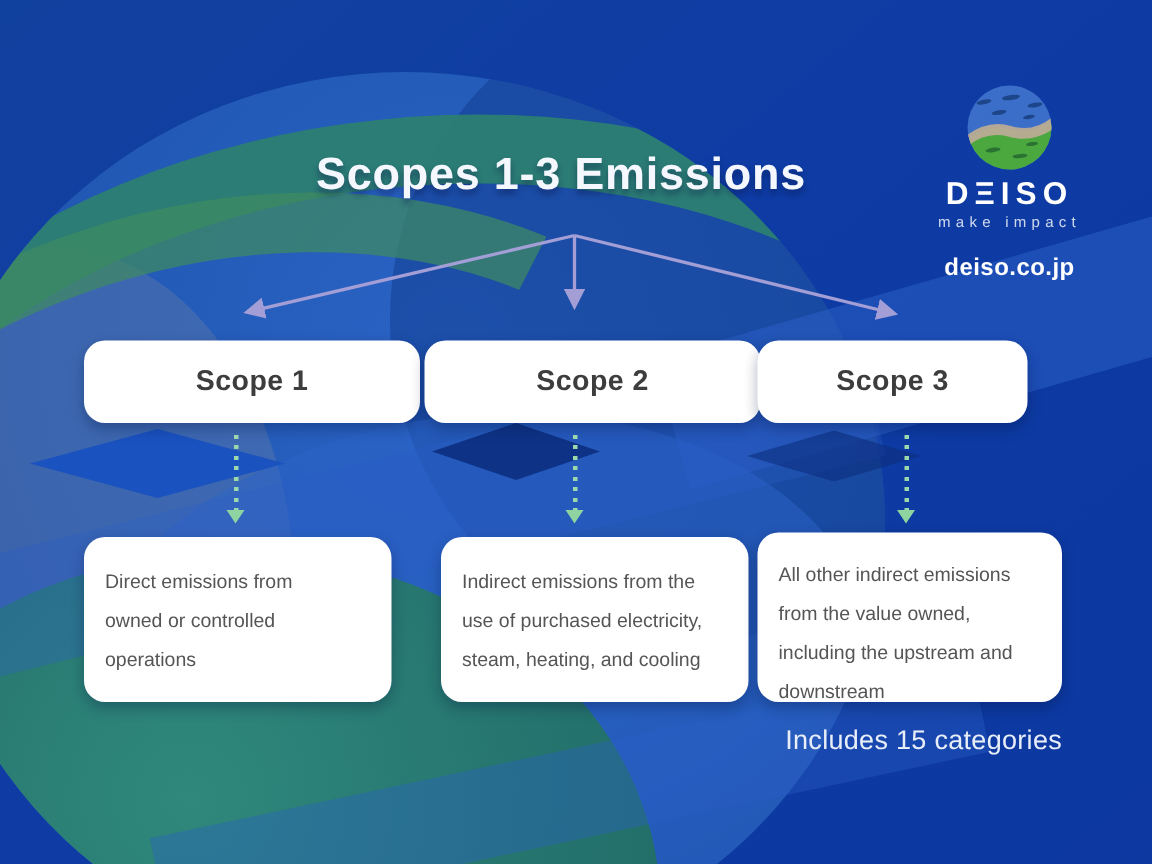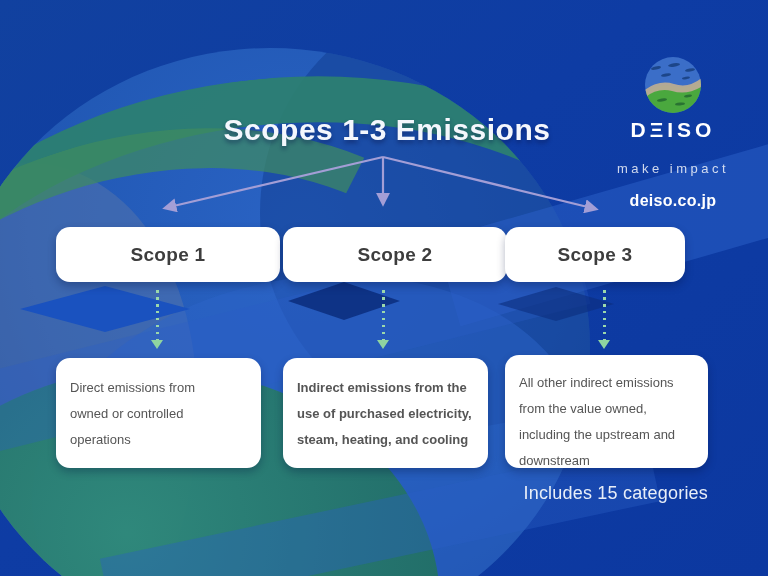--- a/index.html
+++ b/index.html
@@ -25,21 +25,21 @@
   .ribbon-tr{left:440px;top:180px;width:420px;height:90px;opacity:.55;transform:rotate(-16deg);}
   .ribbon-mid{left:-30px;top:300px;width:620px;height:80px;opacity:.32;transform:rotate(-14deg);}
   .ribbon-bottom{left:100px;top:500px;width:560px;height:60px;opacity:.38;transform:rotate(-12deg);}
   .diamond{position:absolute;clip-path:polygon(50% 0,100% 50%,50% 100%,0 50%);}
   .dia-1{left:20px;top:286px;width:170px;height:46px;background:#1a52bf;}
   .dia-2{left:288px;top:282px;width:112px;height:38px;background:#0b2d7d;opacity:.85;}
   .dia-3{left:498px;top:287px;width:116px;height:34px;background:#0b2d7d;opacity:.6;}
 
   
   .content{position:absolute;z-index:3;}
-  .title{left:0;top:100px;width:748px;text-align:center;margin:13px;
+  .title{left:0;top:100px;width:748px;text-align:center;margin:0;
          font-size:30px;font-weight:700;letter-spacing:.5px;color:#f4f7fd;
          text-shadow:0 3px 4px rgba(8,20,70,.45);}
 
   .connectors{left:0;top:0;width:768px;height:576px;pointer-events:none;}
 
   .scope-box{width:224px;height:55px;border-radius:14px;background:#ffffff;
              box-shadow:0 4px 9px rgba(3,18,60,.3);
              display:flex;align-items:center;justify-content:center;}
   .scope-box span{font-size:19px;font-weight:700;color:#3d3d3d;letter-spacing:.3px;}
   .sb-1{left:56px;top:227px;}
@@ -50,31 +50,31 @@
                 background:repeating-linear-gradient(to bottom,#9bd8ab 0 2.5px,transparent 2.5px 7px);}
   .dotted-arrow::after{content:"";position:absolute;left:-5px;top:50px;width:0;height:0;
                 border-left:6.5px solid transparent;border-right:6.5px solid transparent;
                 border-top:9px solid #8fd4a0;}
   .da-1{left:156px;} .da-2{left:382px;} .da-3{left:603px;}
 
   .desc-box{width:205px;height:110px;border-radius:14px;background:#ffffff;
             box-shadow:0 4px 9px rgba(3,18,60,.3);box-sizing:border-box;padding:17px 14px;}
   .desc-box p{margin:0;font-size:13px;line-height:26px;color:#555555;}
   .db-1{left:56px;top:358px;} .db-1 p{max-width:145px;}
-  .db-2{left:283px;top:358px;font-weight:bold;}
+  .db-2{left:294px;top:358px;}
   .db-3{left:505px;top:355px;width:203px;height:113px;padding-top:15px;}
 
   .note{left:505px;top:483px;width:203px;text-align:right;
         font-size:18px;color:#e8eef8;letter-spacing:.2px;}
 
   
   .brand{left:612px;top:56px;width:122px;text-align:center;}
   .brand svg{display:block;margin:0 auto;}
   .brand-name{margin-top:4px;font-size:21px;font-weight:600;letter-spacing:4px;color:#ffffff;}
-  .brand-tagline{margin-top:19px;font-size:13px;letter-spacing:3.5px;color:rgba(255,255,255,.8);}
+  .brand-tagline{margin-top:1px;font-size:10px;letter-spacing:3.5px;color:rgba(255,255,255,.8);}
   .brand-url{margin-top:16px;font-size:16px;font-weight:700;color:#ffffff;letter-spacing:.3px;}
 </style>
 </head>
 <body>
 
 <div class="canvas">
 
   <div class="decor globe">
     <div class="g-dark-tr"></div>
     <div class="g-steel"></div>

